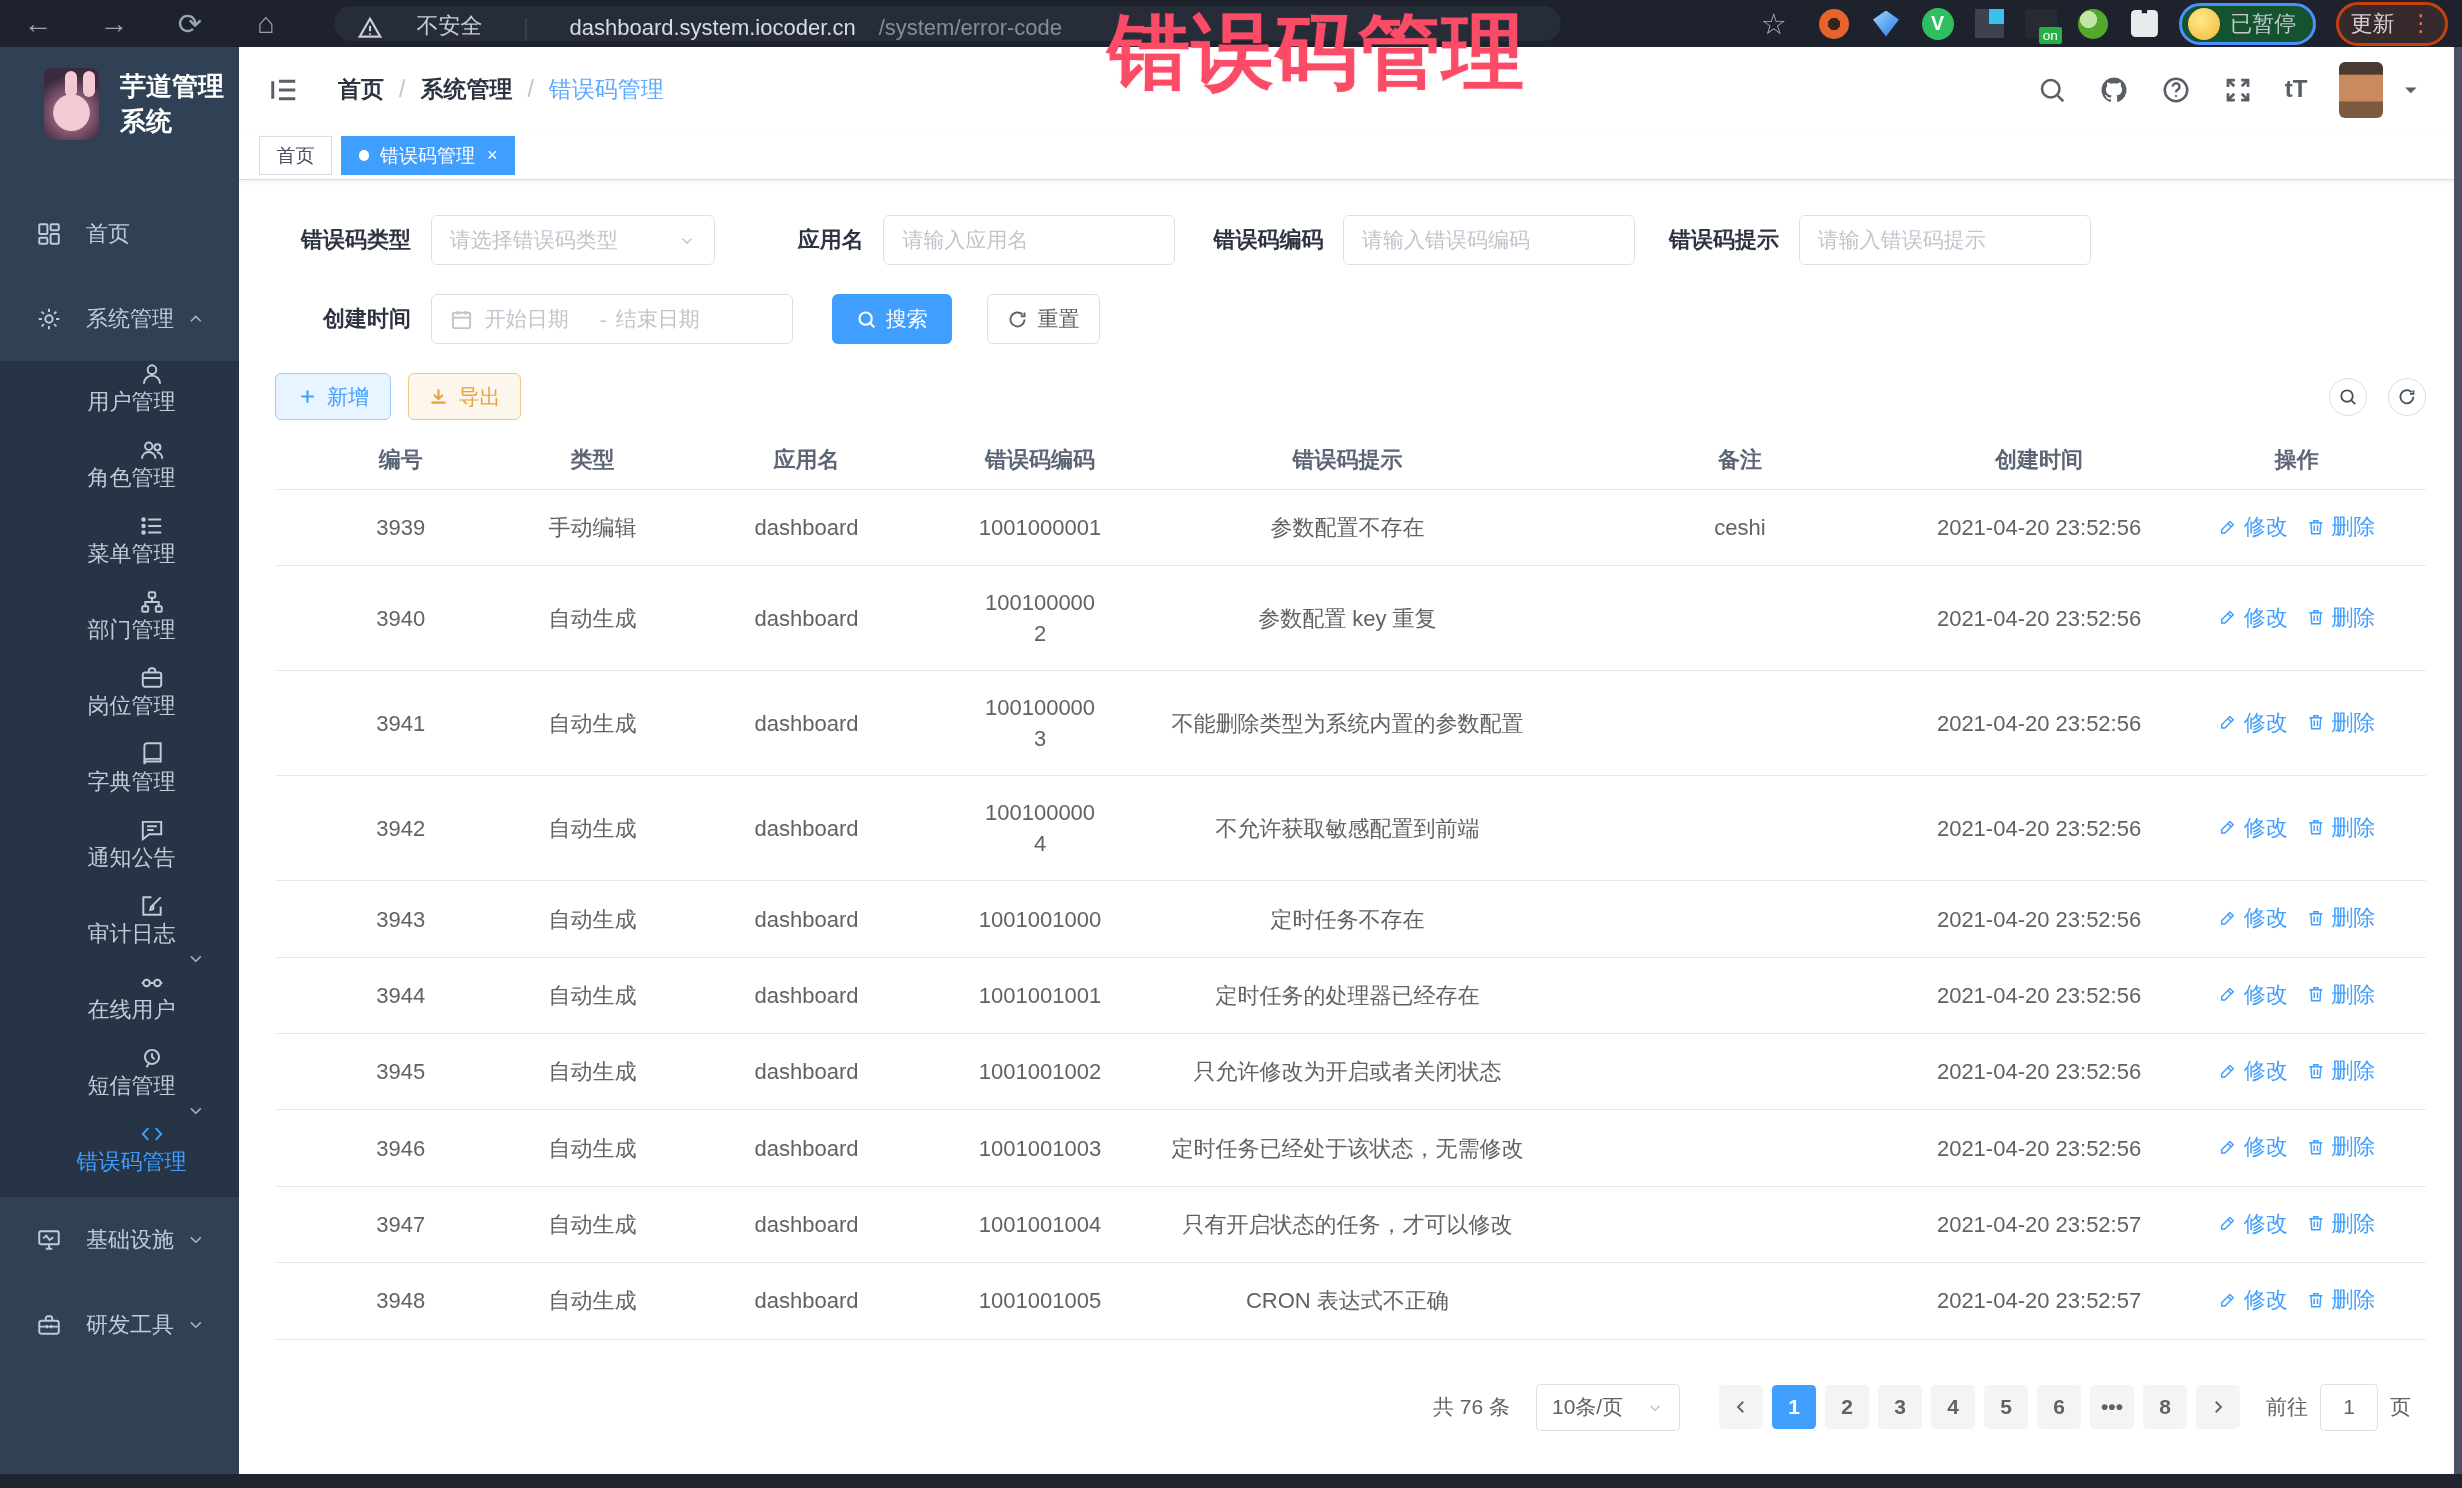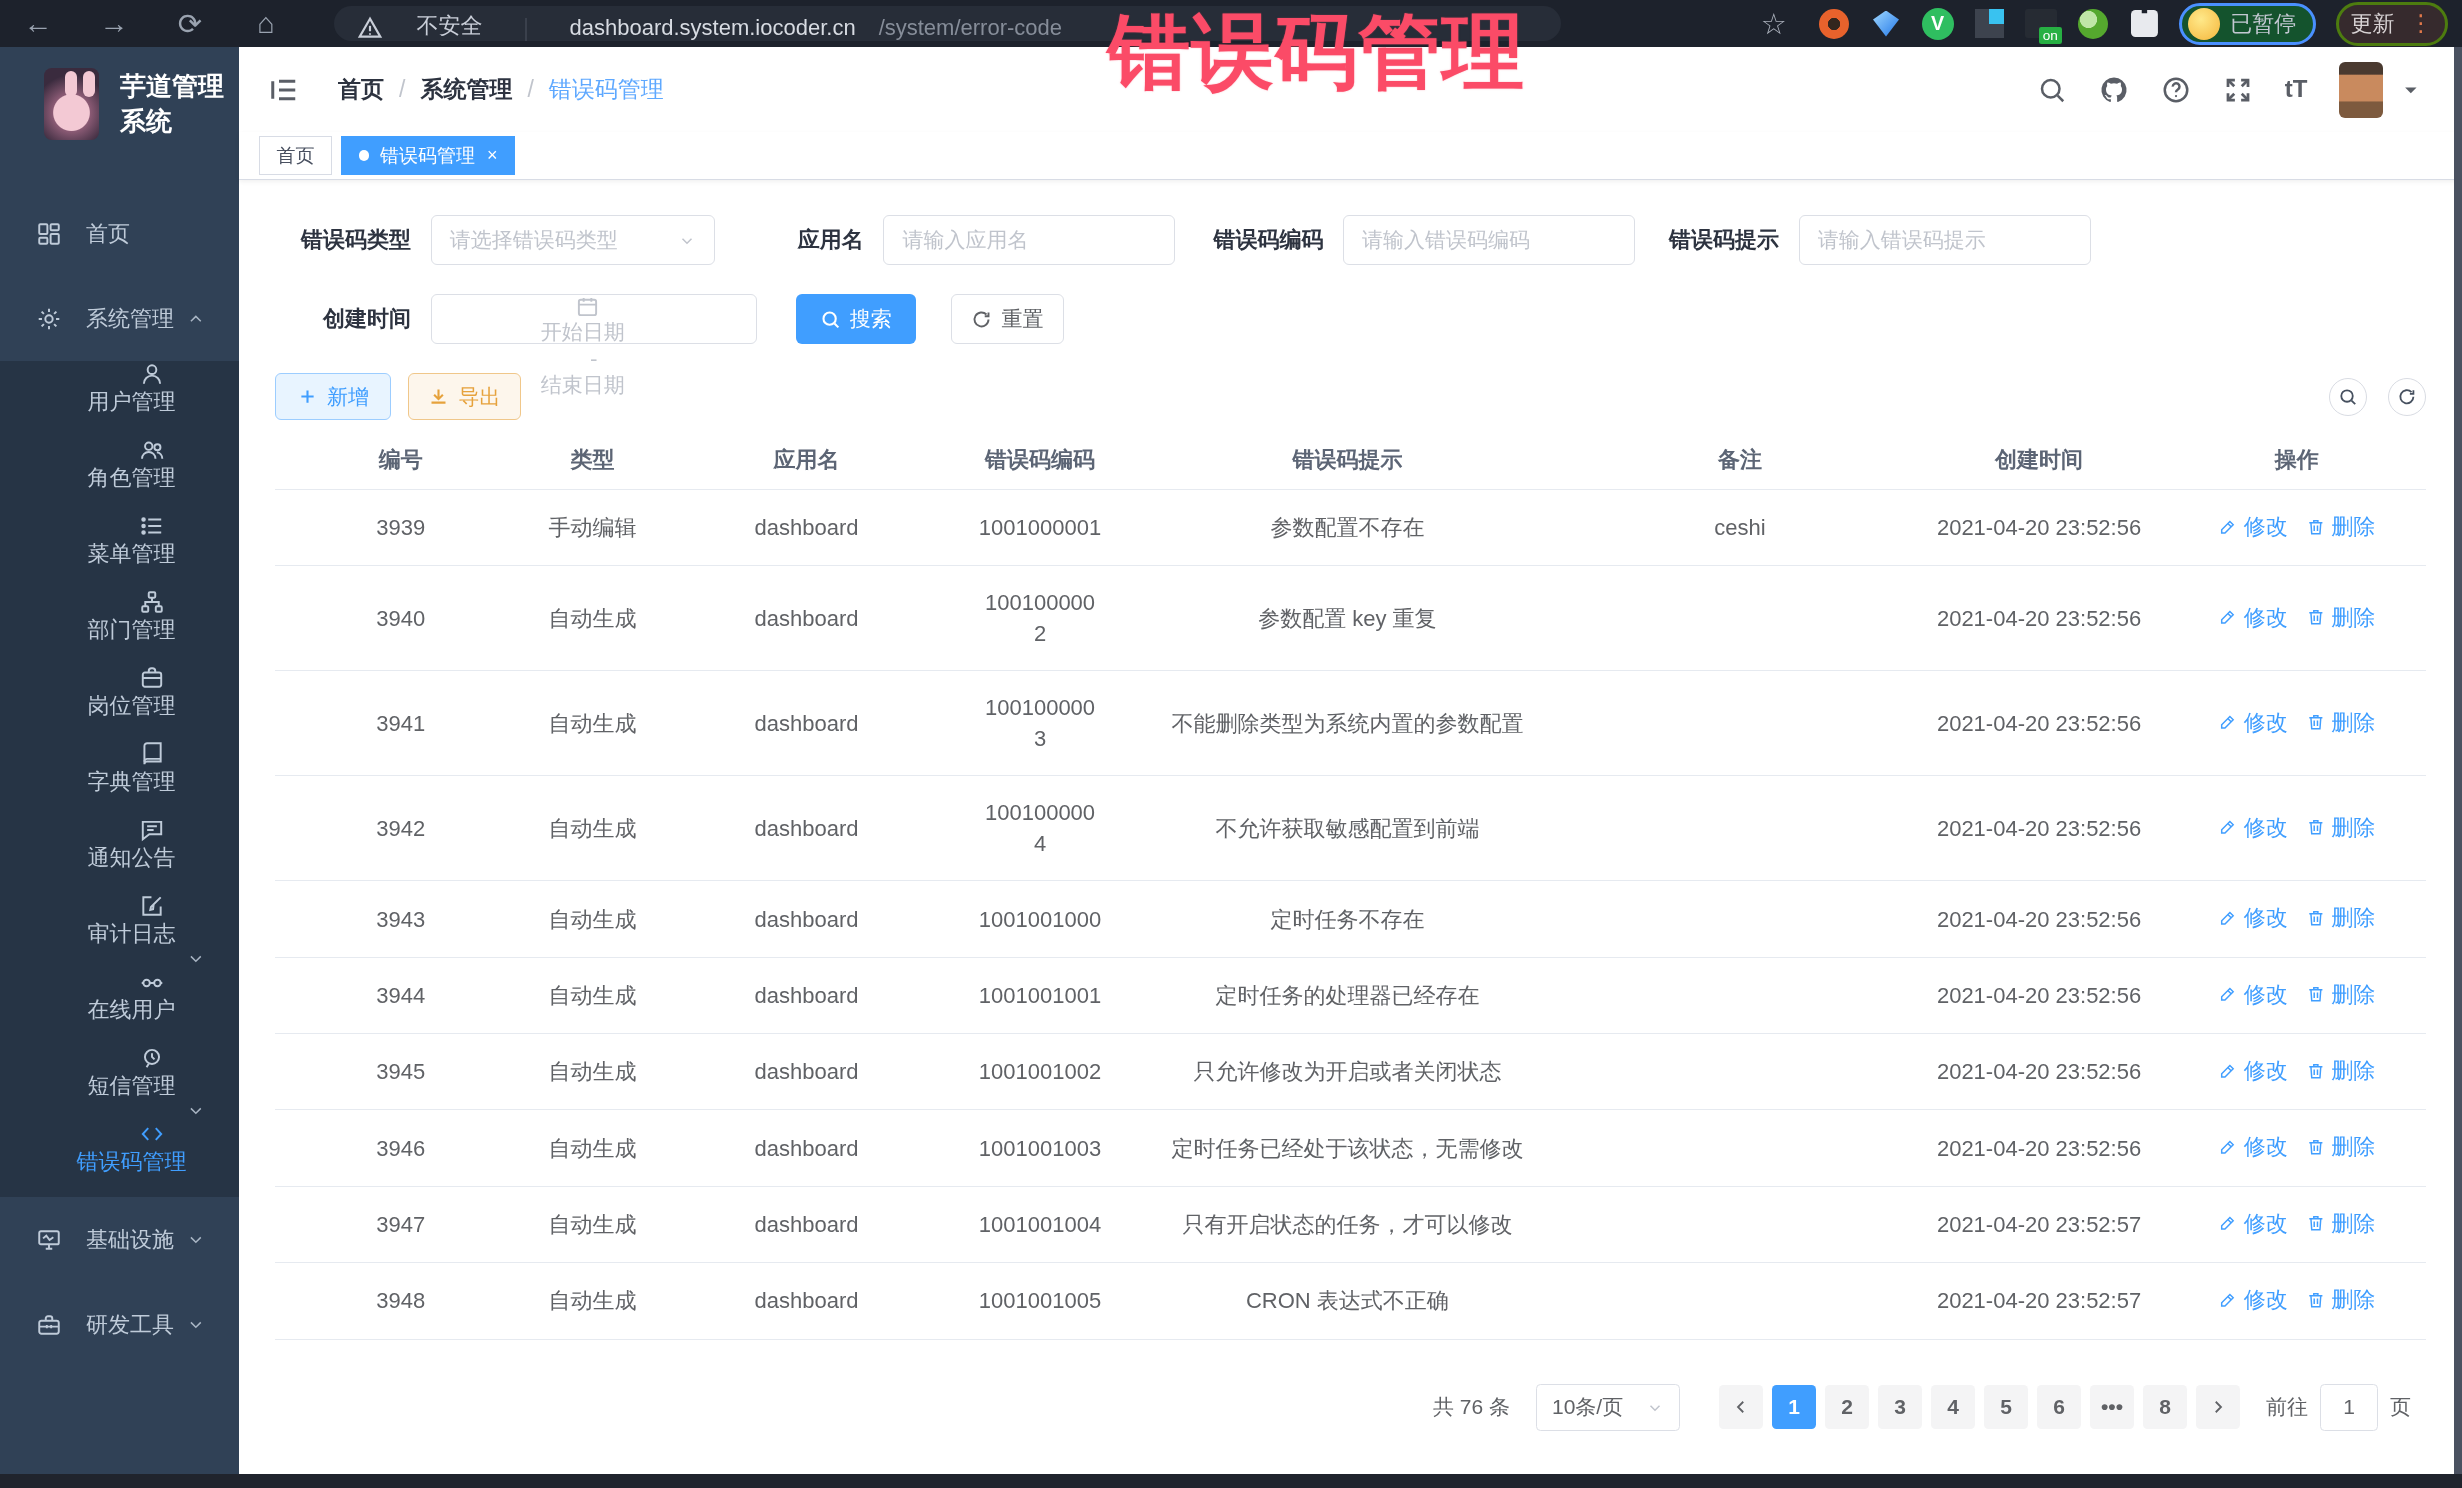--- a/index.html
+++ b/index.html
@@ -25,21 +25,21 @@
   .sq-grid { width:29px; height:29px; background:
       linear-gradient(90deg,#3d434e 48%,transparent 48%),
       linear-gradient(0deg,#3d434e 48%,transparent 48%),#39c2f0; }
   .onico { position:relative; width:32px; height:29px; background:#262b33; border-radius:3px; }
   .onico:after { content:"on"; position:absolute; right:-4.5px; bottom:-6px; background:#27b043; color:#fff; font-size:13.6px; padding:0.8px 3.8px; border-radius:2.3px; }
   .keyico { width:30px; height:30px; border-radius:50%; background:radial-gradient(circle at 35% 35%, #bfe6a6 30%, #55a82e 32%); }
   .puzzle { width:27px; height:27px; background:#e8eaee; border-radius:4.5px; clip-path:polygon(0 0,40% 0,40% 12%,60% 12%,60% 0,100% 0,100% 100%,0 100%); }
   .paused-pill { display:flex; align-items:center; height:42px; border:3px solid #4a90ff; border-radius:23px; background:#14532d; padding:0 16.7px 0 6px; margin-right:19.7px; }
   .emoji-avatar { width:32px; height:32px; border-radius:50%; background:radial-gradient(circle at 40% 35%, #ffe98a, #f5b63c); margin-right:10.6px; }
   .paused-label { color:#c3c8d2; font-size:22px; }
-  .update-pill { display:flex; align-items:center; height:44px; border:3px solid #4d7c0f; border-radius:23px; background:#362a2d; padding:0 12px; }
+  .update-pill { display:flex; align-items:center; height:44px; border:3px solid #c2410c; border-radius:23px; background:#362a2d; padding:0 12px; }
   .update-label { color:#d8d3d4; font-size:22px; margin-right:15px; }
   .kebab { color:#e0784a; font-size:23px; letter-spacing:0.8px; }
 
   
   .overlay-title { position:absolute; top:10.6px; left:1108px; font-size:82px; font-weight:700; color:#fb4b67; z-index:60; line-height:1; letter-spacing:1.5px; text-shadow:0 0 1.5px rgba(251,75,103,.5); }
 
   
   .app { display:flex; height:1427px; }
   .sidebar { width:239px; background:#304156; color:#bfcbd9; flex:none; overflow:hidden; }
   .logo-row { height:114px; display:flex; align-items:center; padding-left:44px; }
@@ -87,21 +87,21 @@
   .fi { display:flex; align-items:center; }
   .lbl { width:136px; text-align:right; margin-right:19.7px; font-size:22px; font-weight:700; color:#2d3340; flex:none; }
   .ctrl { height:50px; border:1.5px solid #dcdfe6; border-radius:6px; background:#fff; display:flex; align-items:center; padding:0 18px; font-size:21px; color:#c0c4cc; }
   .ctrl input { border:none; outline:none; font-size:21px; color:#606266; width:100%; font-family:inherit; }
   .ctrl input::placeholder { color:#c0c4cc; }
   .sel { width:284px; justify-content:space-between; cursor:pointer; }
   .sel .ph { color:#c0c4cc; }
   .sel-caret { width:18px; height:18px; color:#c0c4cc; }
   .sel-caret svg { width:100%; height:100%; }
   .inp { width:292px; }
-  .daterange { width:326px;flex-direction:column; }
+  .daterange { width:362px; }
   .cal-ic { width:23px; height:23px; color:#c0c4cc; margin-right:12px; flex:none; }
   .cal-ic svg { width:100%; height:100%; }
   .dr-part { width:106px; color:#c0c4cc; }
   .dr-sep { margin:0 9px; color:#c0c4cc; }
   .ml1 { margin-left:83px; } .ml2 { margin-left:38px; } .ml3 { margin-left:34px; }
 
   .btn { display:inline-flex; align-items:center; justify-content:center; border-radius:6px; font-size:21px; cursor:pointer; border:1.5px solid transparent; }
   .btn .bic { width:21px; height:21px; margin-right:9px; }
   .btn .bic svg { width:100%; height:100%; }
   .btn-primary { background:#409eff; color:#fff; height:50px; padding:0 23px; margin-left:39px; }

